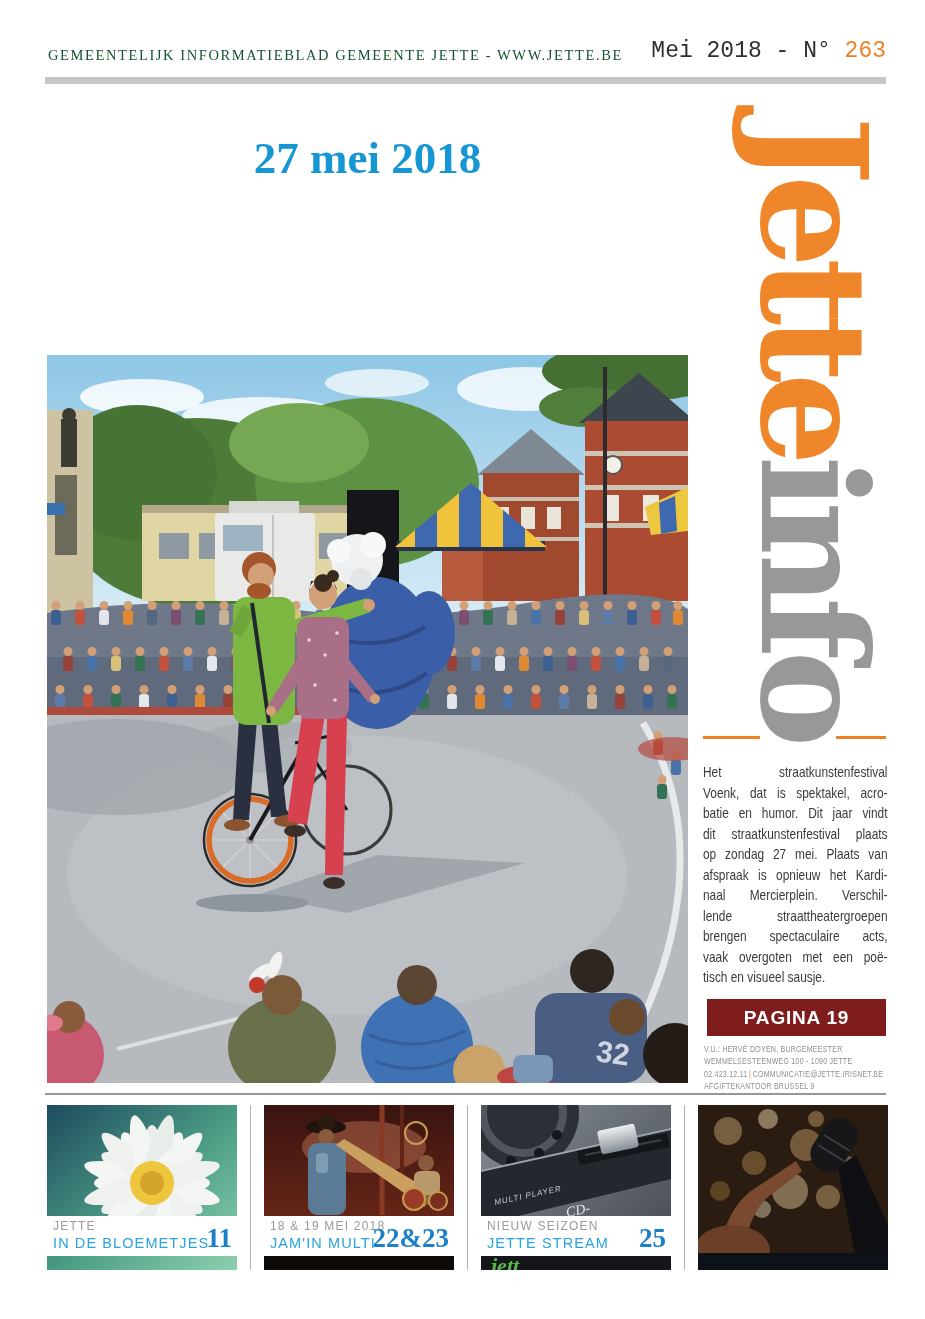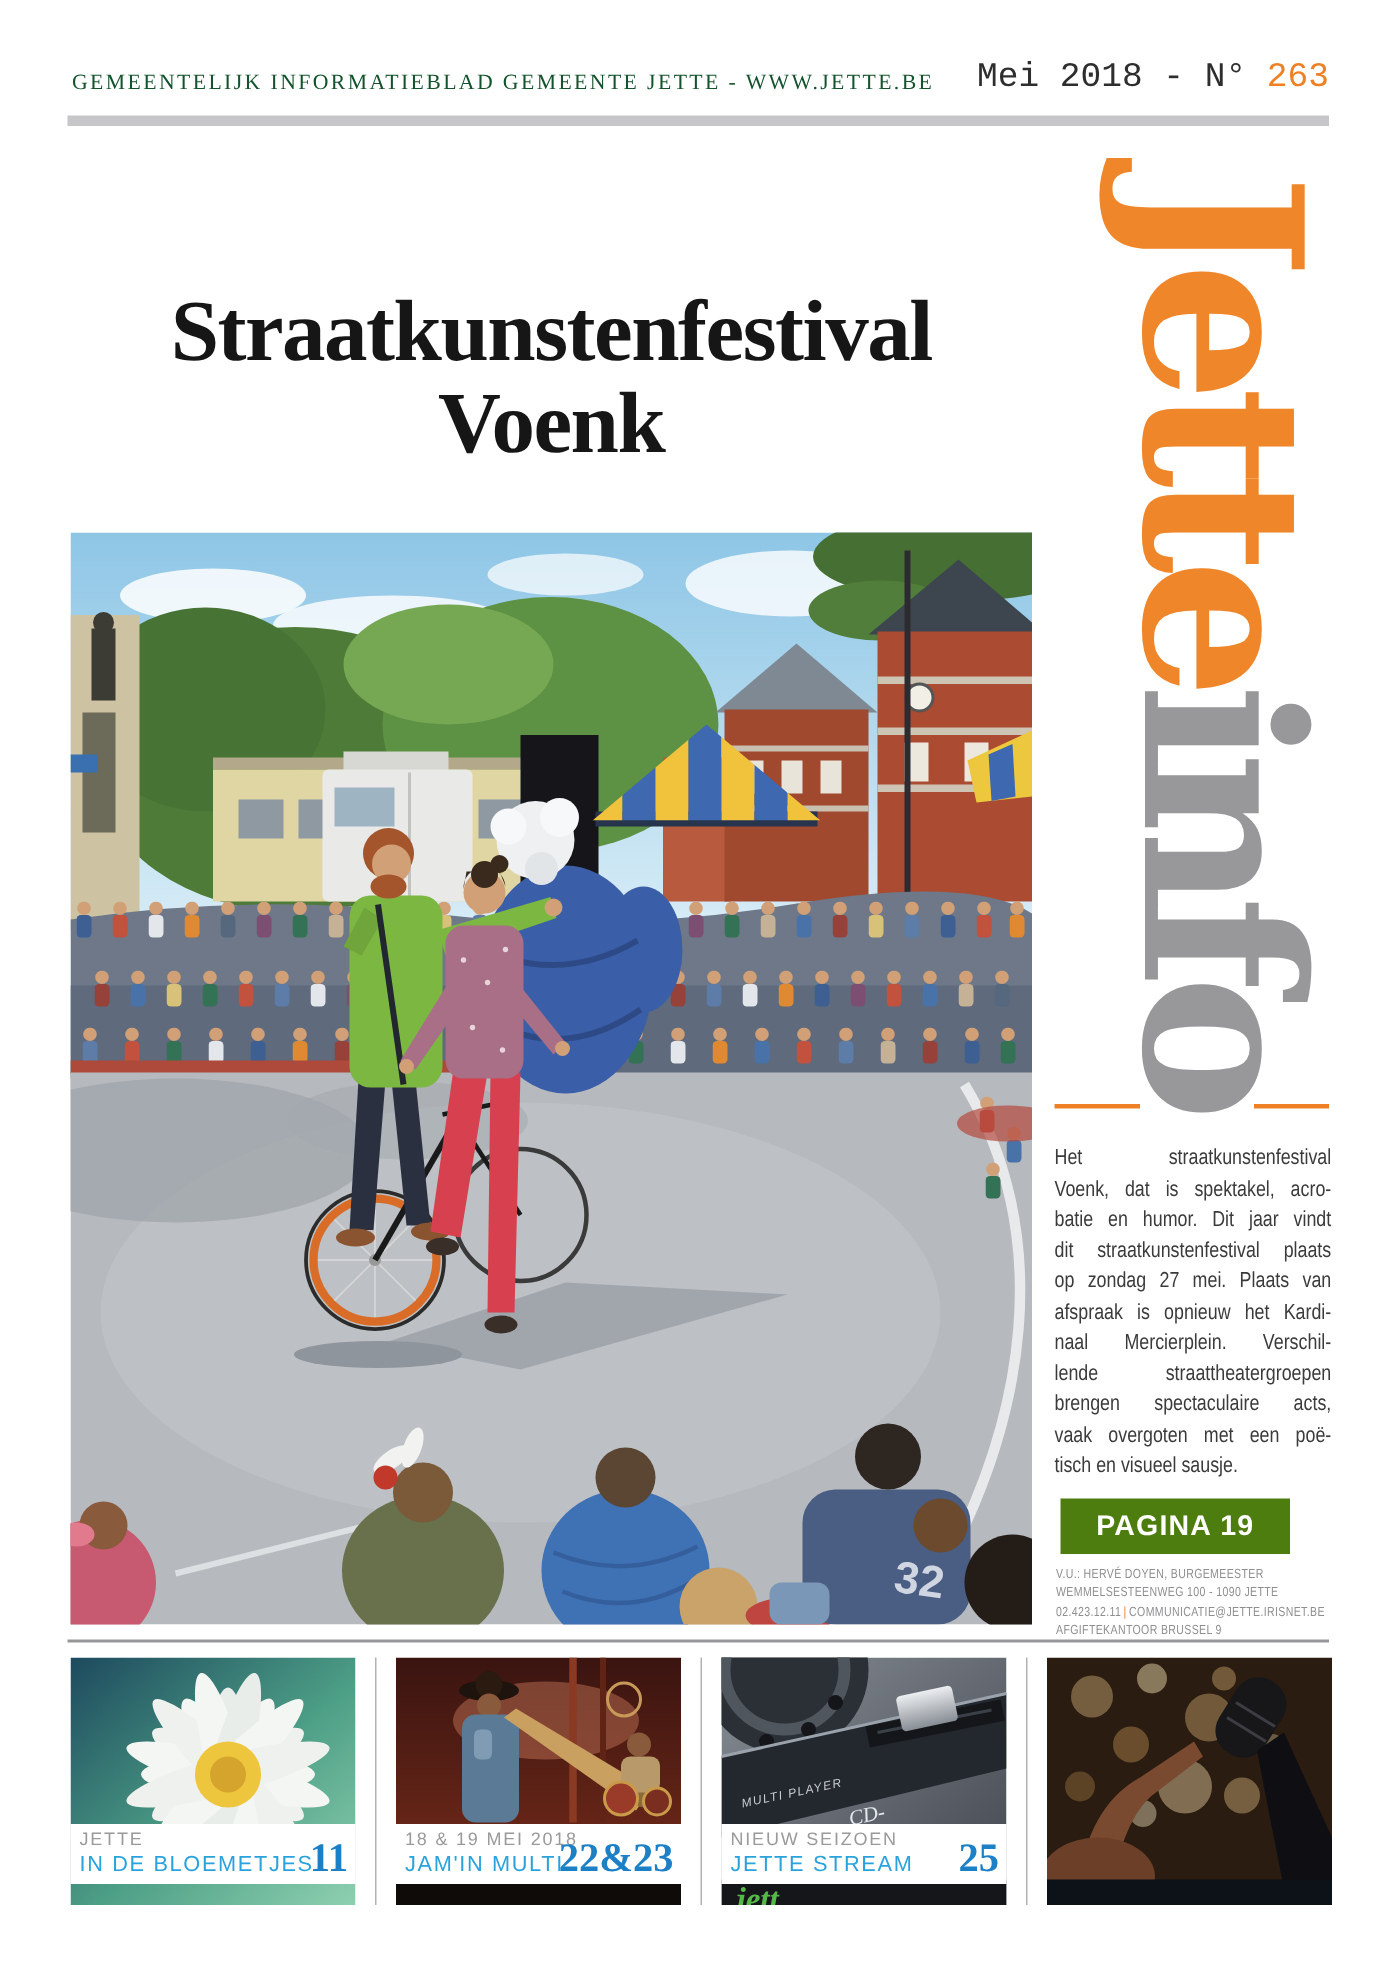--- a/index.html
+++ b/index.html
@@ -25,21 +25,21 @@
   .logo-jette{color:#f0862a;}
   .logo-info{color:#98989b;}
   .logo-rule{position:absolute;top:736px;height:3px;background:#ee8125;}
   .logo-rule.l{left:703px;width:57px;}
   .logo-rule.r{left:836px;width:50px;}
   
   .article-text{position:absolute;left:703px;top:762px;width:225px;transform:scaleX(.82);
         transform-origin:0 0;color:#3b3b3b;font-size:14.5px;line-height:20.5px;}
   .article-line{text-align:justify;text-align-last:justify;}
   .article-line:last-child{text-align-last:left;}
-  .page-button{position:absolute;left:707px;top:999px;width:153px;height:37px;background:#4d7c0f;
+  .page-button{position:absolute;left:707px;top:999px;width:179px;height:37px;background:#7f1d1d;
         color:#fff;font-weight:bold;font-size:19px;letter-spacing:.8px;display:flex;
         align-items:center;justify-content:center;}
   .colophon{position:absolute;left:704px;top:1043px;width:232px;transform:scaleX(.8);
         transform-origin:0 0;color:#8f8f91;font-size:8.8px;line-height:12.3px;letter-spacing:.3px;}
   .colophon .sep{color:#ee8125;padding:0 2px;}
   .footer-bar{position:absolute;left:45px;top:1093px;width:841px;height:2px;background:#97979a;}
   
   .cover-photo{position:absolute;left:47px;top:355px;width:641px;height:728px;}
   
   .teaser{position:absolute;top:1105px;width:190px;height:165px;}
@@ -54,24 +54,21 @@
 </style>
 </head>
 <body>
 
 <div class="page">
 
   <div class="masthead-left">GEMEENTELIJK INFORMATIEBLAD GEMEENTE JETTE - WWW.JETTE.BE</div>
   <div class="issue"><span>Mei 2018 - N° </span><span class="issue-number">263</span></div>
   <div class="header-bar"></div>
 
-  <div class="main-title">
-    <div>Straatkunstenfestival</div>
-    <div>Voenk</div>
-  </div>
+  <div class="date-line">27 mei 2018</div>
 
   <div class="logo"><span class="logo-jette">Jette</span><span class="logo-info">info</span></div>
   <div class="logo-rule l"></div>
   <div class="logo-rule r"></div>
 
   <div class="article-text">
       <div class="article-line">Het straatkunstenfestival</div>
       <div class="article-line">Voenk, dat is spektakel, acro-</div>
       <div class="article-line">batie en humor. Dit jaar vindt</div>
       <div class="article-line">dit straatkunstenfestival plaats</div>

